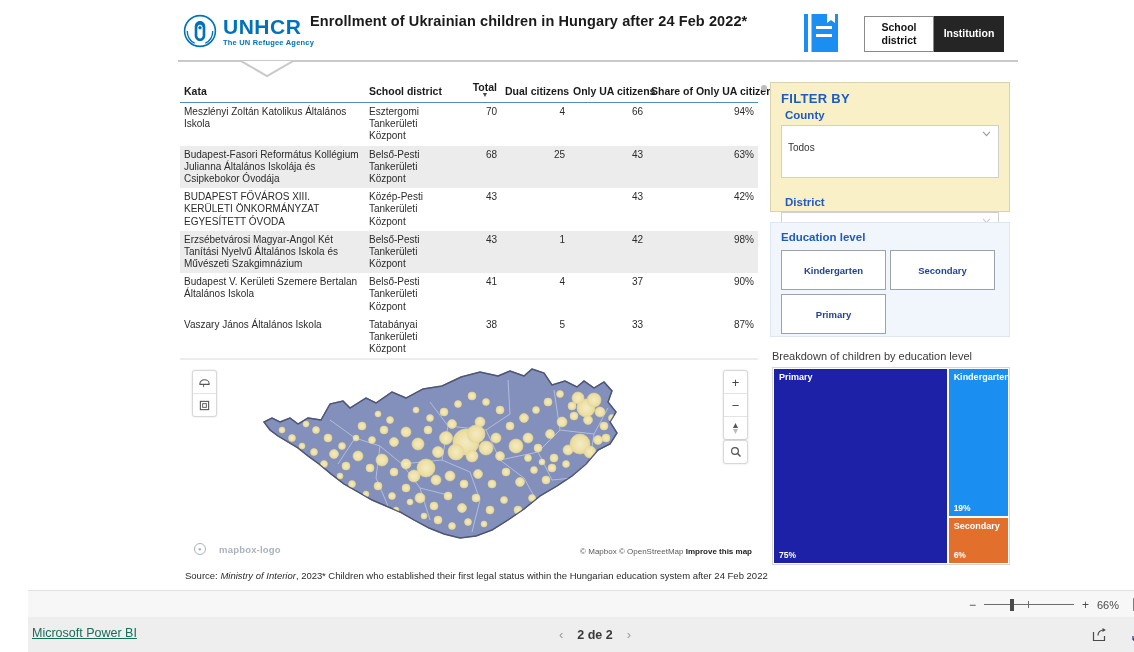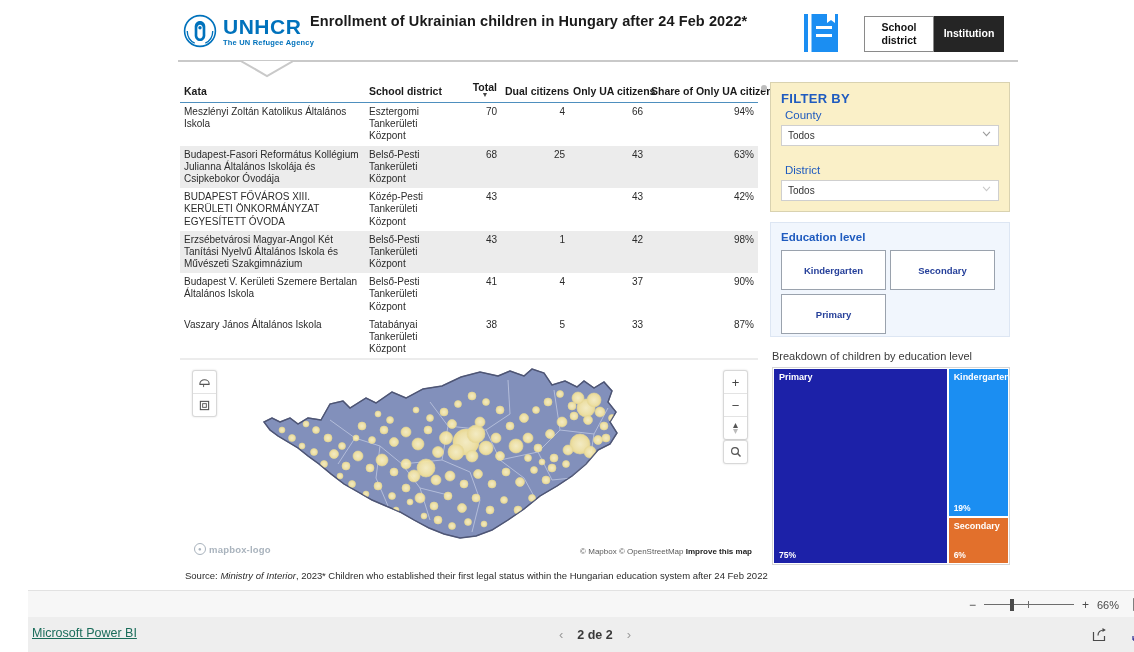--- a/index.html
+++ b/index.html
@@ -65,39 +65,39 @@
 
   
   .mapbox { position: absolute; left: 152px; top: 360px; width: 578px; height: 205px; background: #ffffff; overflow: hidden; }
   .map-ctrl-tl { position: absolute; left: 12px; top: 10px; width: 23px; border: 1px solid #d8d8d8; border-radius: 3px; background: #fff; box-shadow: 0 0 2px rgba(0,0,0,.15); }
   .map-ctrl-tr { position: absolute; right: 10px; top: 10px; width: 23px; border: 1px solid #d8d8d8; border-radius: 3px; background: #fff; box-shadow: 0 0 2px rgba(0,0,0,.15); }
   .map-ctrl-tr2 { position: absolute; right: 10px; top: 80px; width: 23px; border: 1px solid #d8d8d8; border-radius: 3px; background: #fff; box-shadow: 0 0 2px rgba(0,0,0,.15); }
   .mbtn { height: 22px; display: flex; align-items: center; justify-content: center; font-size: 13px; color: #444; cursor: pointer; border-bottom: 1px solid #e3e3e3; }
   .mbtn:last-child { border-bottom: none; }
   .mb-attr { position: absolute; right: 6px; bottom: 9px; font-size: 8px; color: #5a5a5a; }
   .mb-attr b { color: #222; }
-  .mb-logo { position: absolute; left: 14px; bottom: 10px; display: flex; align-items: flex-end; gap: 3px;
+  .mb-logo { position: absolute; left: 14px; bottom: 10px; display: flex; align-items: flex-end; gap: 13px;
              font-size: 9.5px; font-weight: bold; color: #a9b3bd; letter-spacing: .2px; }
   .mb-circle { width: 10px; height: 10px; border-radius: 50%; border: 1.6px solid #a9b3bd; display:flex;align-items:center;justify-content:center;font-size:6px; }
 
   
   .srcline { position: absolute; left: 157px; top: 570px; width: 600px; font-size: 9.5px; color: #2b2b2b; }
   .srcline i { font-style: italic; }
   .footnote { position: absolute; left: 294px; top: 570px; font-size: 9.5px; color: #2b2b2b; }
 
   
   .filterpanel {
     position: absolute; left: 742px; top: 82px; width: 240px; height: 130px;
     background: #faf0c8; border: 1px solid #d9d2b0; box-sizing: border-box; padding: 8px 10px;
   }
   .filter-title { font-size: 13px; font-weight: bold; color: #1f5bbf; letter-spacing: .3px; }
-  .filter-lbl { font-size: 11.5px; font-weight: normal; color: #1f5bbf; margin: 3px 0 4px 4px; }
+  .filter-lbl { font-size: 11.5px; font-weight: bold; color: #1f5bbf; margin: 3px 0 4px 4px; }
   .combo {
     position: relative; height: 19px; background: #ffffff; border: 1px solid #cfcfcf;
-    display: flex; align-items: center; padding: 0 6px; font-size: 10px; color: #333; cursor: pointer;
+    display: flex; padding: 16px 6px; font-size: 10px; color: #333; cursor: pointer;
   }
   .chev { position: absolute; right: 7px; top: 5px; width: 9px; height: 6px; }
 
   .edupanel {
     position: absolute; left: 742px; top: 222px; width: 240px; height: 115px;
     background: #f1f6fd; border: 1px solid #dde6f3; box-sizing: border-box; padding: 8px 10px;
   }
   .edu-title { font-size: 11.5px; font-weight: bold; color: #1f5bbf; margin-bottom: 7px; }
   .edu-grid { display: flex; flex-wrap: wrap; gap: 4px; }
   .edu-btn {

